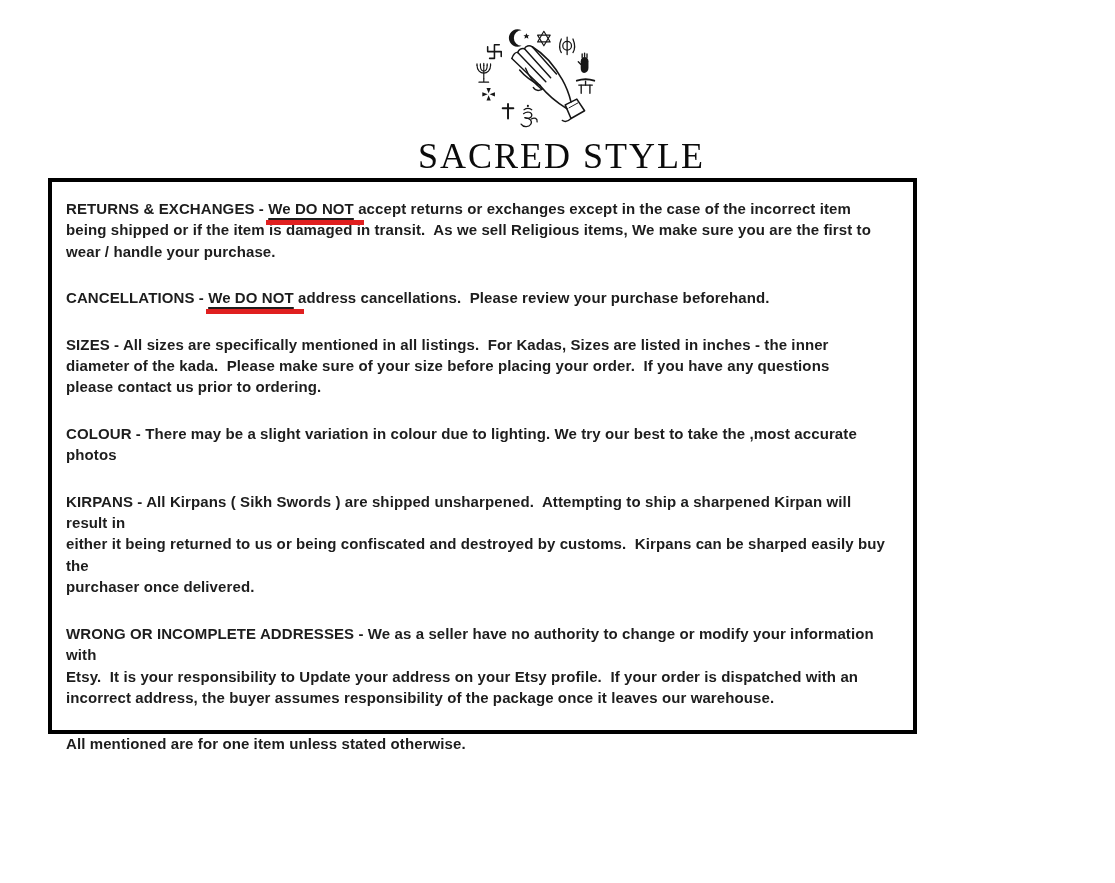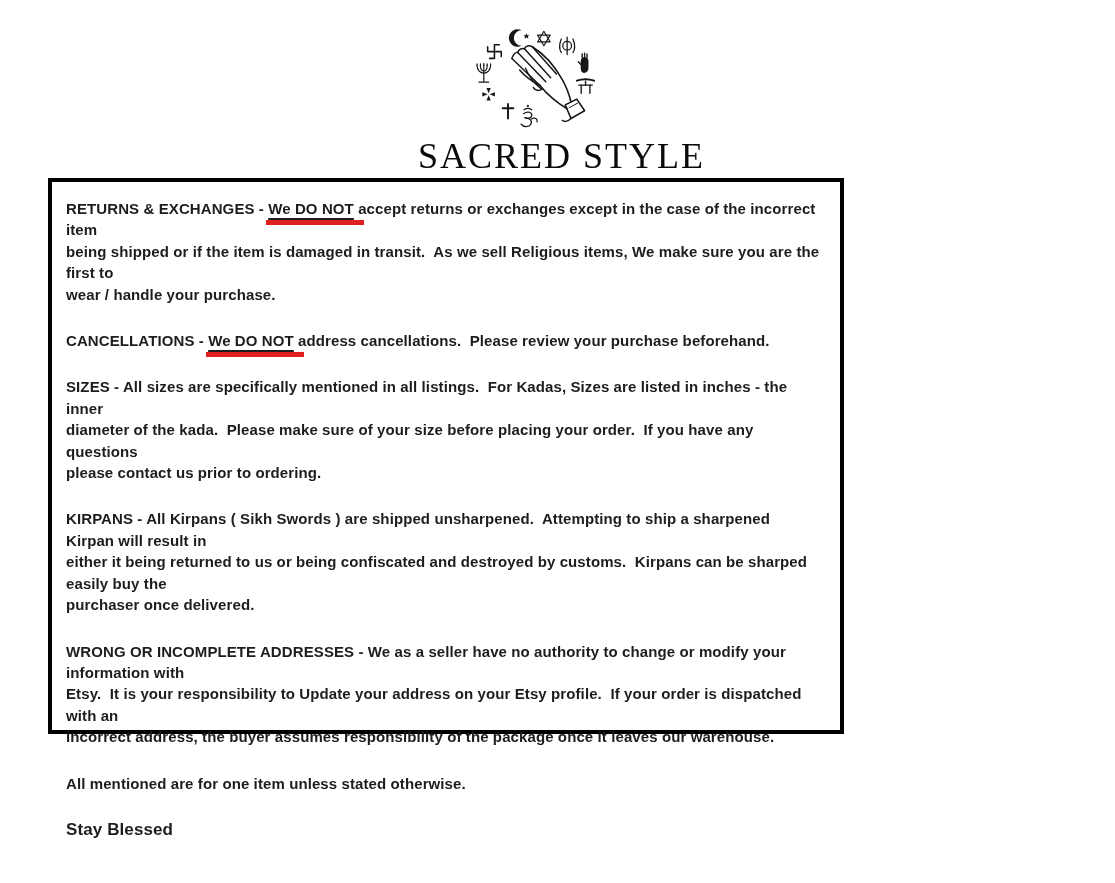--- a/index.html
+++ b/index.html
@@ -4,21 +4,21 @@
 <style>
   html,body{margin:0;padding:0;background:#ffffff;}
   .page{position:relative;width:1115px;height:883px;background:#ffffff;overflow:hidden;
         font-family:"Liberation Sans","DejaVu Sans",sans-serif;}
   
   .logo{position:absolute;left:418px;top:8px;width:244px;text-align:center;}
   .logo-art{display:block;margin:0 auto;width:238px;height:126px;}
   .brand{font-family:"Liberation Serif","DejaVu Serif",serif;font-size:36px;letter-spacing:2px;
          color:#0b0b0b;white-space:nowrap;margin-top:1px;font-weight:500;}
   
-  .policy-box{position:absolute;left:48px;top:178px;width:796px;height:556px;box-sizing:border-box;
+  .policy-box{position:absolute;left:48px;top:178px;width:869px;height:556px;box-sizing:border-box;
               border:4px solid #000000;background:#ffffff;padding:16px 18px 0 14px;}
   .para{margin:0 0 25px 0;font-size:15px;line-height:21.4px;font-weight:bold;color:#1d1d1d;
         letter-spacing:0.1px;}
   .t{white-space:pre-wrap;}
   .hl{position:relative;text-decoration:underline;text-decoration-thickness:2px;text-underline-offset:3.5px;}
   .hl::after{content:"";position:absolute;left:-2px;right:-10px;bottom:-8px;height:5px;background:#e01f1f;}
   .closing{font-size:17px;margin-bottom:0;}
   svg .ink{stroke:#161616;fill:none;stroke-linecap:round;stroke-linejoin:round;}
   svg .solid{fill:#161616;stroke:none;}
 </style>
@@ -106,27 +106,27 @@
     <p class="para"><span class="t">RETURNS &amp; EXCHANGES - </span><span class="t hl">We DO NOT</span><span class="t"> accept returns or exchanges except in the case of the incorrect item
 being shipped or if the item is damaged in transit.  As we sell Religious items, We make sure you are the first to
 wear / handle your purchase.</span></p>
 
     <p class="para"><span class="t">CANCELLATIONS - </span><span class="t hl">We DO NOT</span><span class="t"> address cancellations.  Please review your purchase beforehand.</span></p>
 
     <p class="para"><span class="t">SIZES - All sizes are specifically mentioned in all listings.  For Kadas, Sizes are listed in inches - the inner
 diameter of the kada.  Please make sure of your size before placing your order.  If you have any questions
 please contact us prior to ordering.</span></p>
 
+    <p class="para"><span class="t">COLOUR - There may be a slight variation in colour due to lighting. We try our best to take the ,most accurate photos</span></p>
 
     <p class="para"><span class="t">KIRPANS - All Kirpans ( Sikh Swords ) are shipped unsharpened.  Attempting to ship a sharpened Kirpan will result in
 either it being returned to us or being confiscated and destroyed by customs.  Kirpans can be sharped easily buy the
 purchaser once delivered.</span></p>
 
     <p class="para"><span class="t">WRONG OR INCOMPLETE ADDRESSES - We as a seller have no authority to change or modify your information with
 Etsy.  It is your responsibility to Update your address on your Etsy profile.  If your order is dispatched with an
 incorrect address, the buyer assumes responsibility of the package once it leaves our warehouse.</span></p>
 
     <p class="para"><span class="t">All mentioned are for one item unless stated otherwise.</span></p>
 
-    <p class="para closing"><span class="t">Stay Blessed</span></p>
   </main>
 
 </div>
 
 </body></html>

